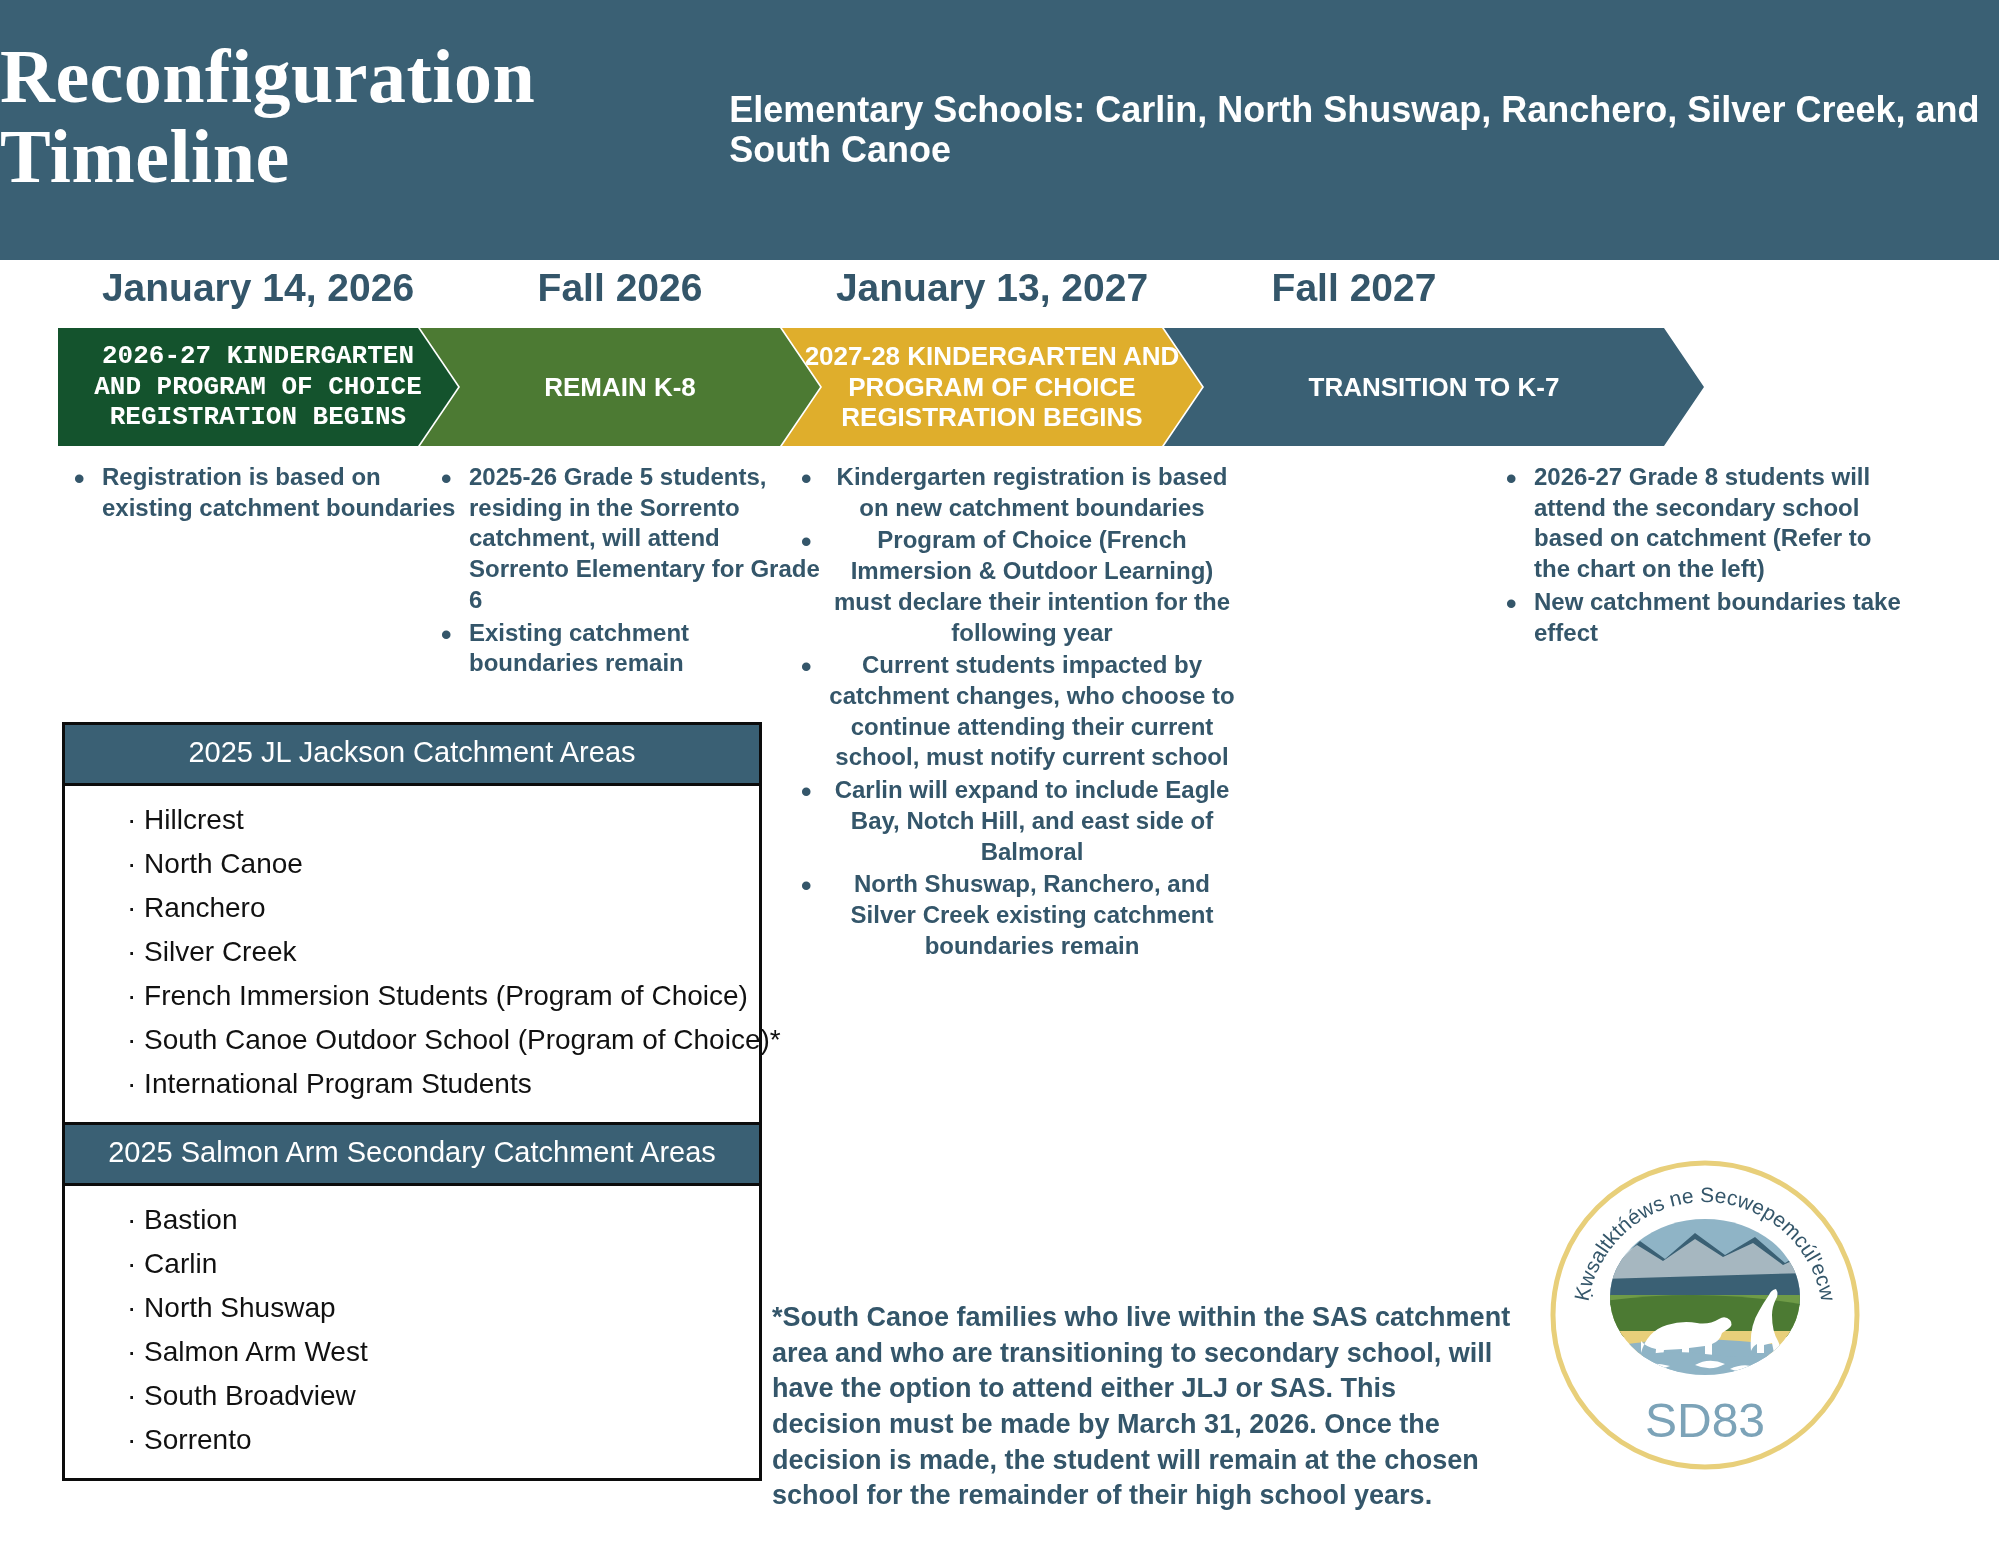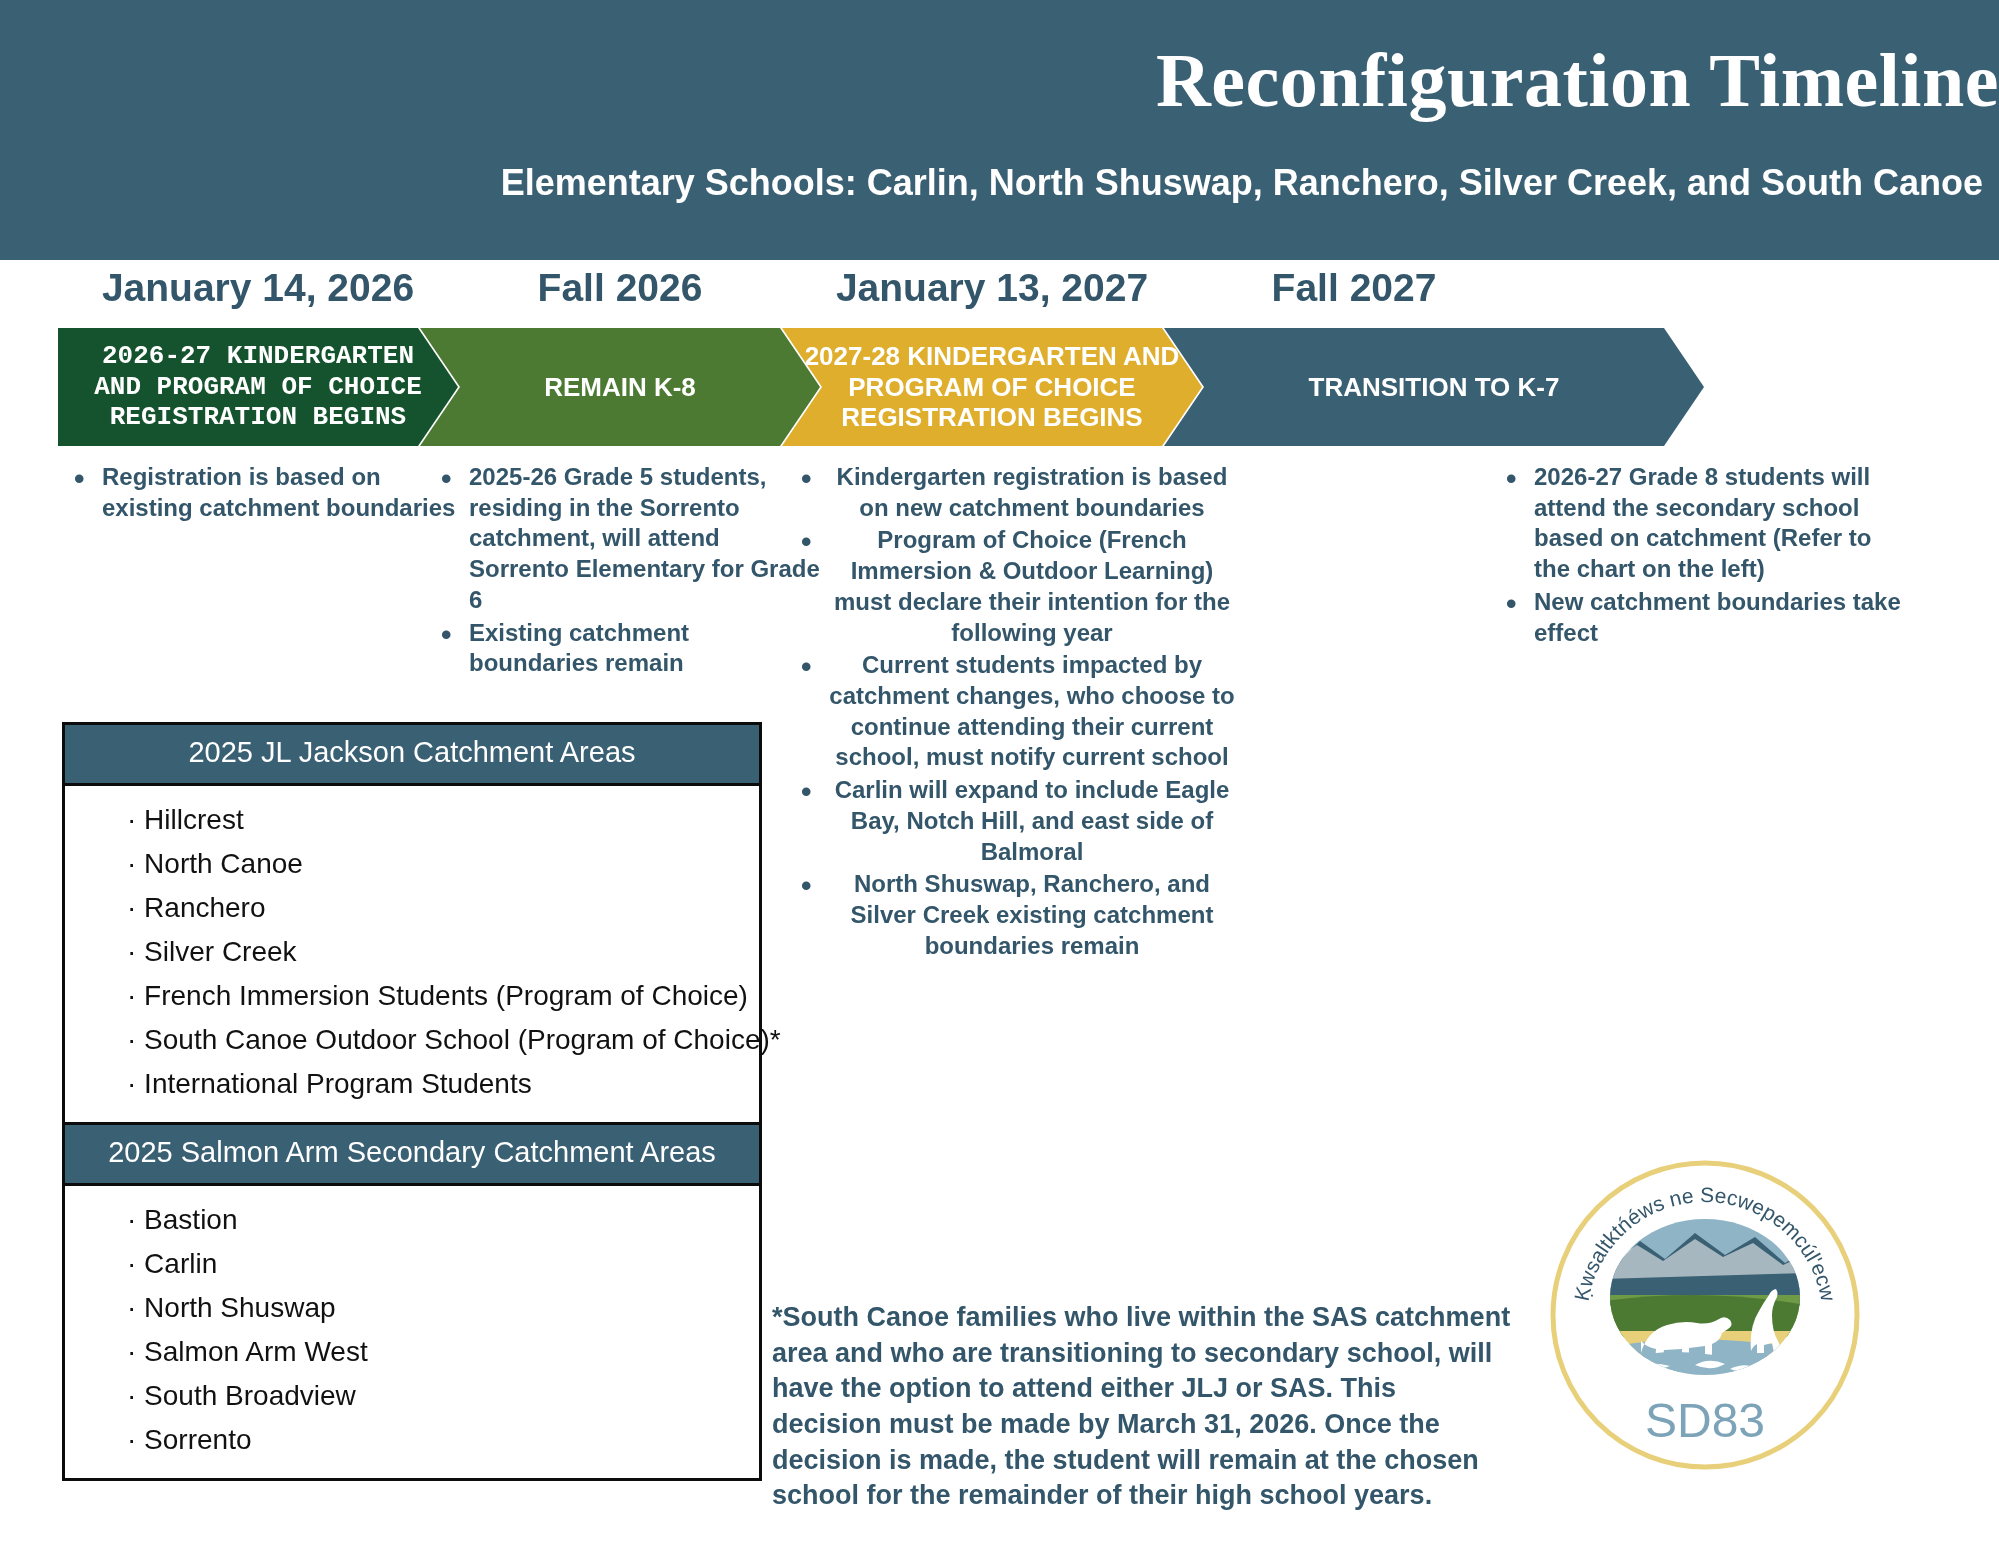--- a/index.html
+++ b/index.html
@@ -17,22 +17,21 @@
 
   
   .header {
     position: absolute;
     left: 0; top: 0;
     width: 1999px;
     height: 260px;
     background: #3a6074;
     box-sizing: border-box;
     display: flex;
-    flex-direction: column;
-    align-items: flex-end;
+    align-items: center;
     justify-content: center;
   }
   .header-title {
     font-family: "Liberation Serif", serif;
     font-weight: bold;
     font-size: 76px;
     color: #ffffff;
     letter-spacing: 0.5px;
     line-height: 1.05;
     margin: 0 0 26px 0;

